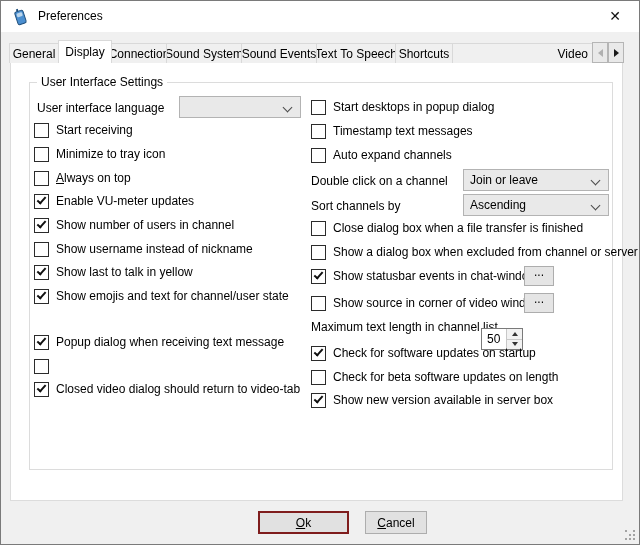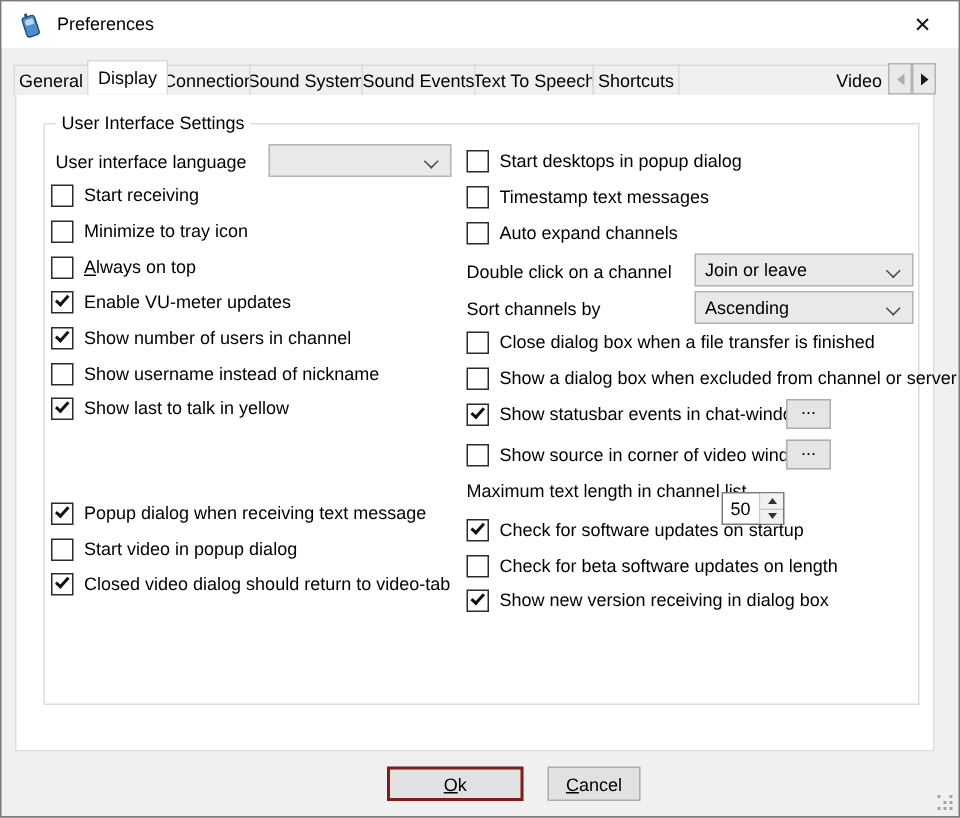--- a/index.html
+++ b/index.html
@@ -123,27 +123,30 @@
     <span>Show number of users in channel</span>
   </label>
   <label class="chk-row" style="left:33px;top:241px">
     <span class="cb" data-checked="false"></span>
     <span>Show username instead of nickname</span>
   </label>
   <label class="chk-row" style="left:33px;top:264px">
     <span class="cb" data-checked="true"></span>
     <span>Show last to talk in yellow</span>
   </label>
+  <label class="chk-row" style="left:33px;top:288px">
+    <span class="cb" data-checked="true"></span>
+    <span>Show emojis and text for channel/user state</span>
+  </label>
   <label class="chk-row" style="left:33px;top:334px">
     <span class="cb" data-checked="true"></span>
     <span>Popup dialog when receiving text message</span>
   </label>
   <label class="chk-row" style="left:33px;top:358px">
     <span class="cb" data-checked="false"></span>
-    <span>Start video in popup dialog</span>
   </label>
   <label class="chk-row" style="left:33px;top:381px">
     <span class="cb" data-checked="true"></span>
     <span>Closed video dialog should return to video-tab</span>
   </label>
 
   <label class="chk-row" style="left:310px;top:99px">
     <span class="cb" data-checked="false"></span>
     <span>Start desktops in popup dialog</span>
   </label>
@@ -207,21 +210,21 @@
   <label class="chk-row" style="left:310px;top:345px">
     <span class="cb" data-checked="true"></span>
     <span>Check for software updates on startup</span>
   </label>
   <label class="chk-row" style="left:310px;top:369px">
     <span class="cb" data-checked="false"></span>
     <span>Check for beta software updates on length</span>
   </label>
   <label class="chk-row" style="left:310px;top:392px">
     <span class="cb" data-checked="true"></span>
-    <span>Show new version receiving in dialog box</span>
+    <span>Show new version available in server box</span>
   </label>
 
   <div class="btn default" style="left:257px;width:91px">
     <span><u>O</u>k</span>
   </div>
   <div class="btn" style="left:364px;width:62px">
     <span><u>C</u>ancel</span>
   </div>
 
   <div id="resize-grip">

